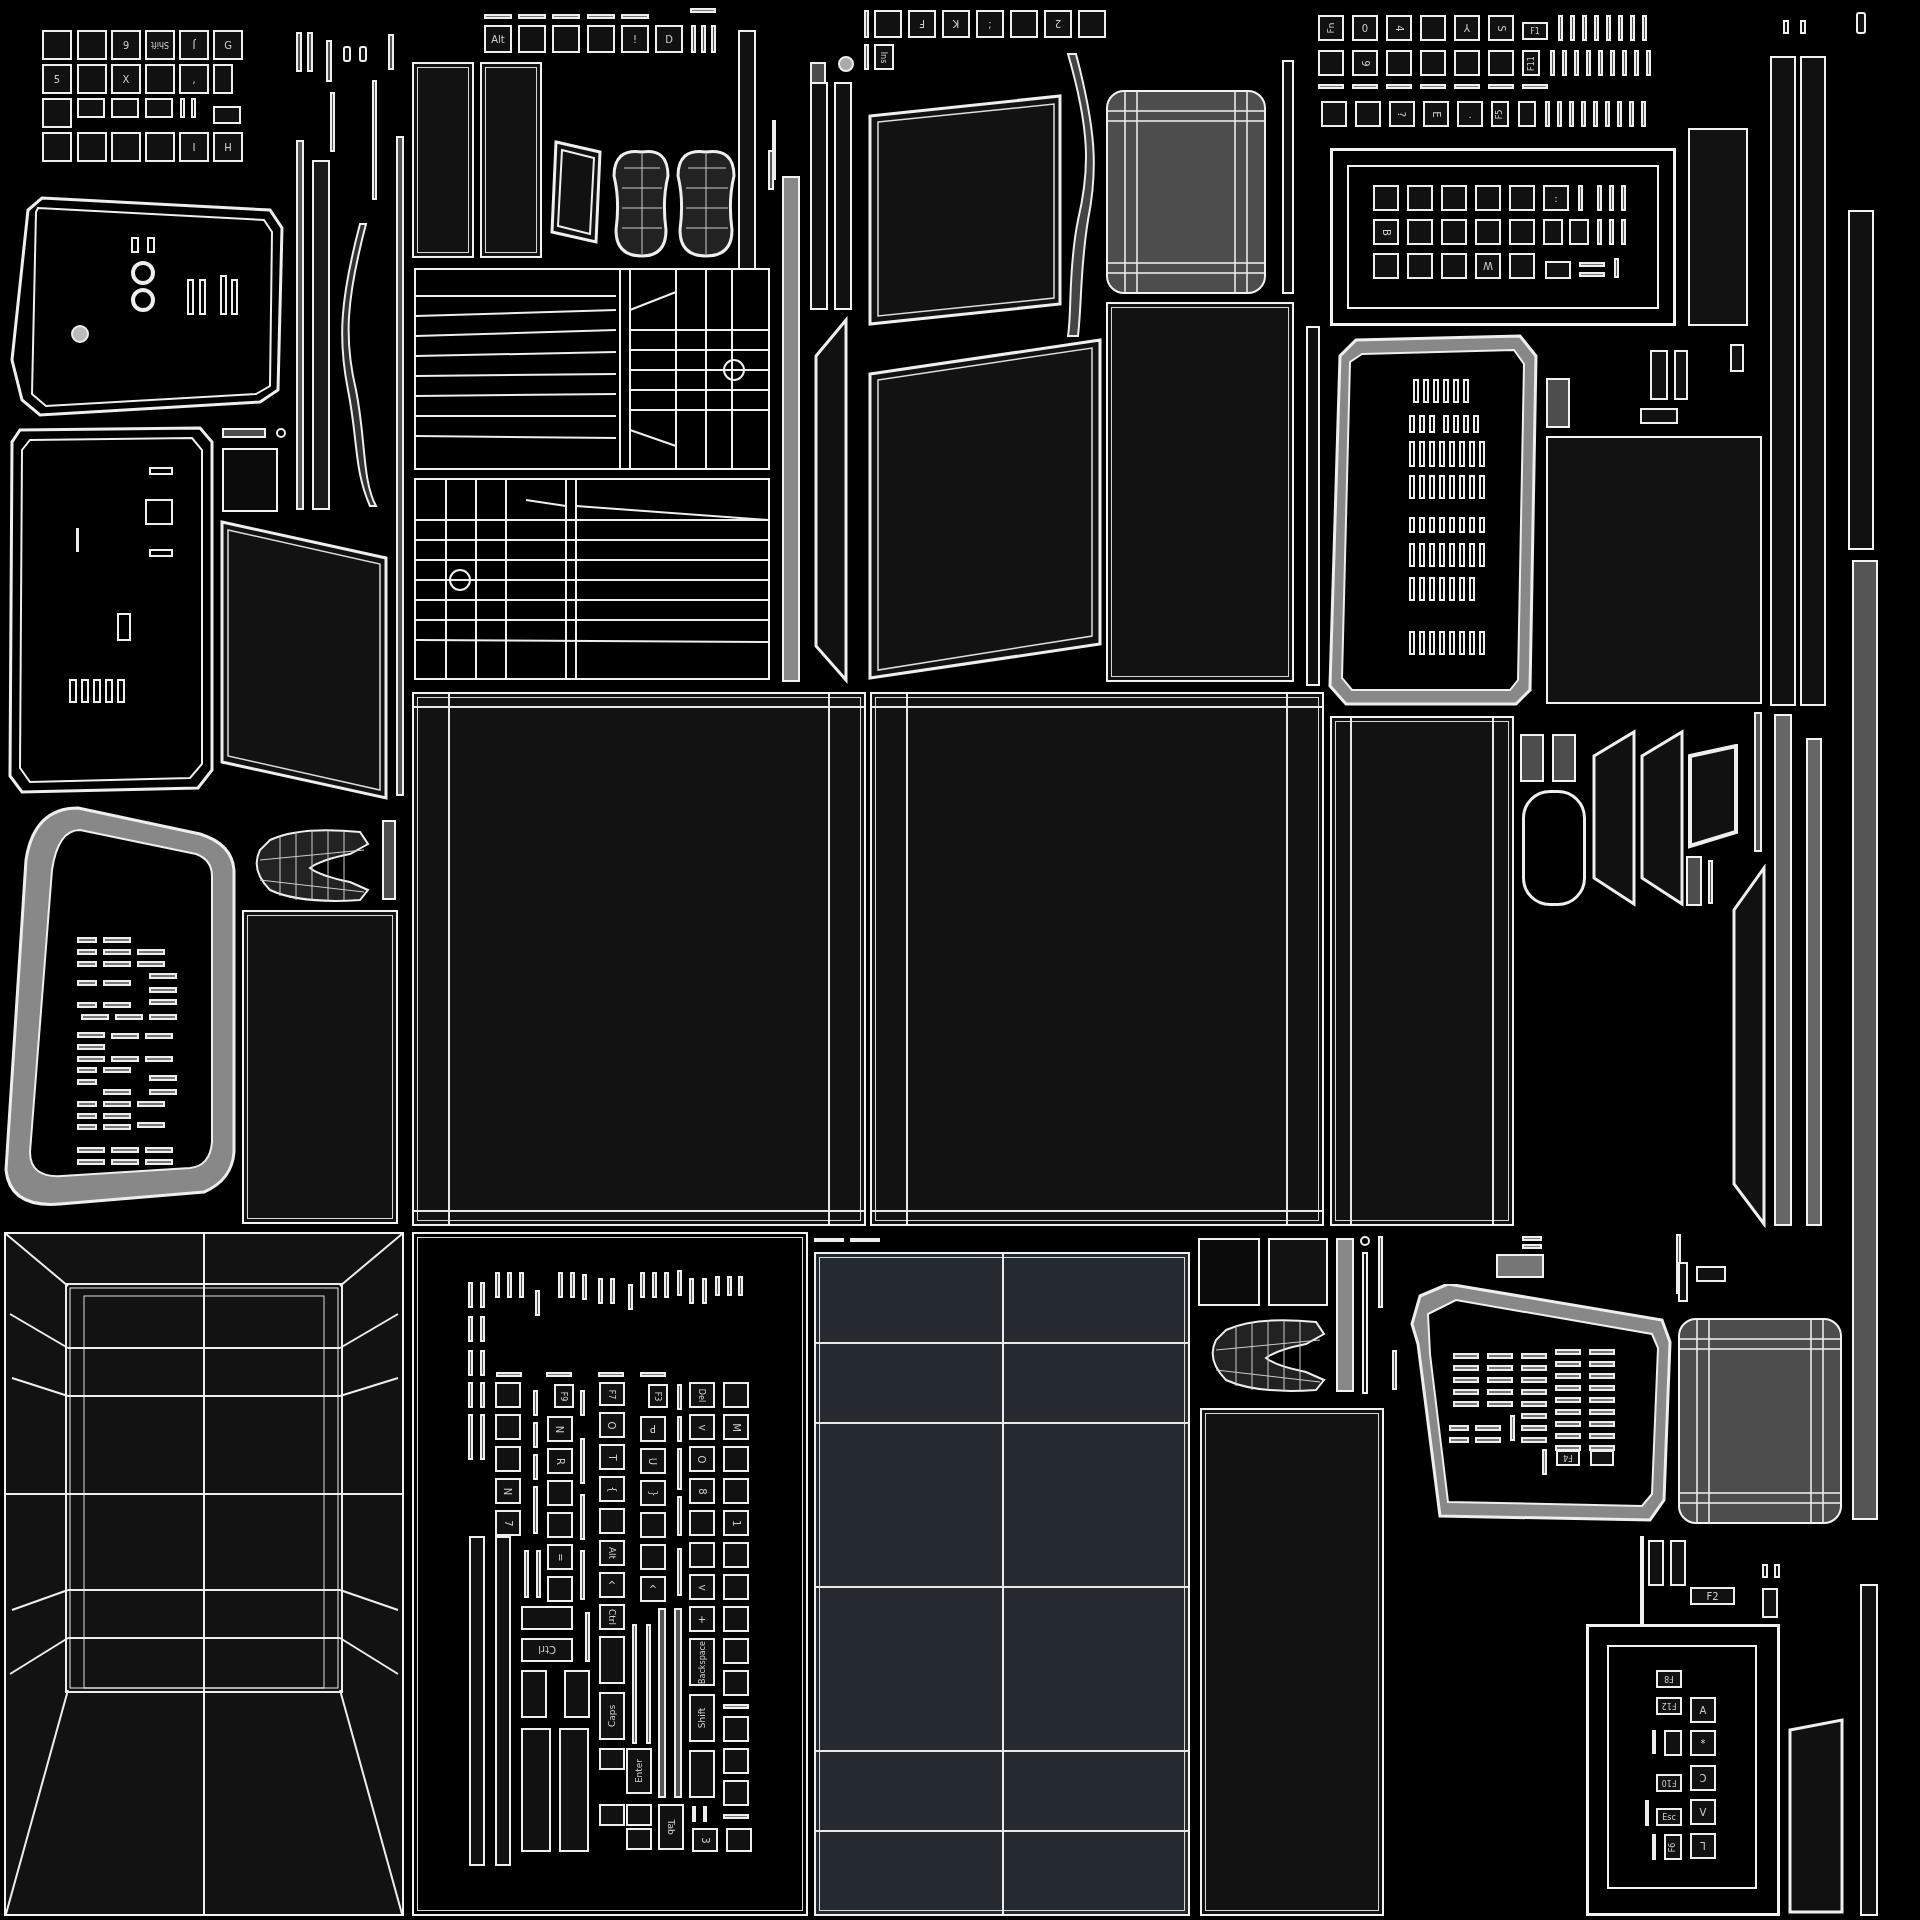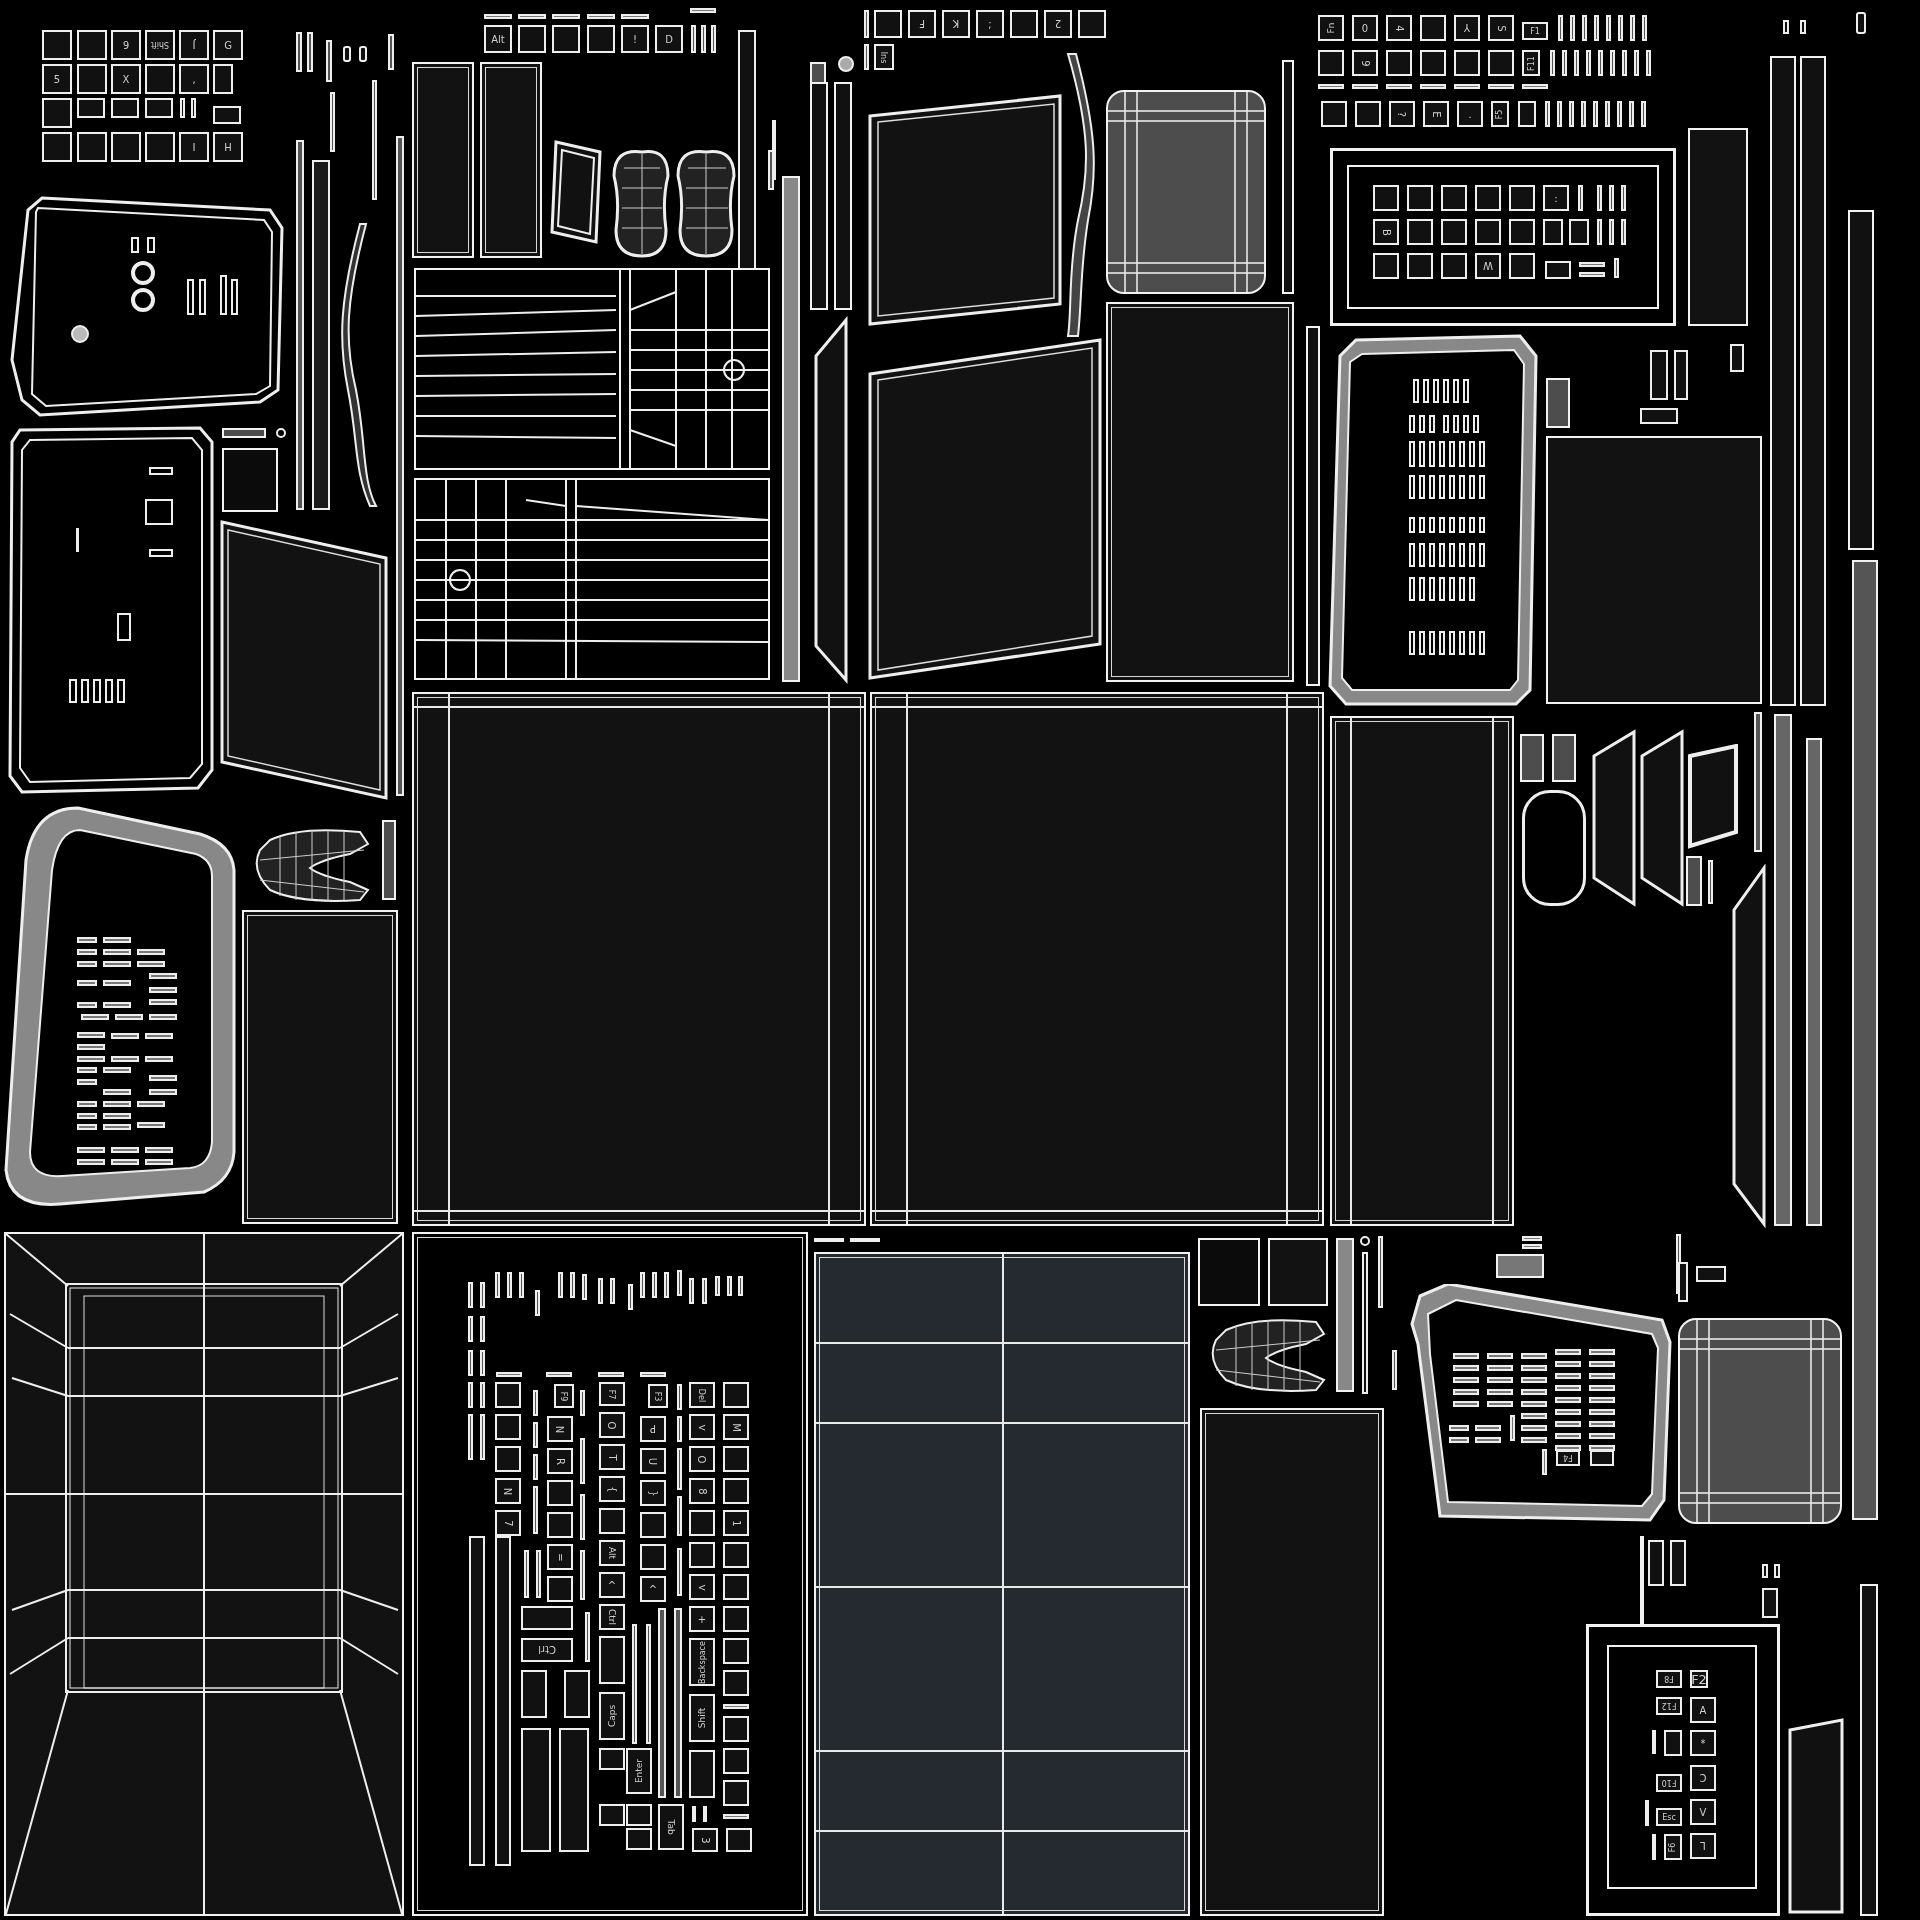--- a/index.html
+++ b/index.html
@@ -897,21 +897,21 @@
   <div class="vbar" style="left:1652px;top:1730px;height:24px;width:4px;"></div>
   <div class="key" style="left:1664px;top:1730px;width:18px;height:26px;"></div>
   <div class="key r180" style="left:1656px;top:1774px;width:26px;height:18px;font-size:8px;">F10</div>
   <div class="vbar" style="left:1645px;top:1800px;height:26px;width:4px;"></div>
   <div class="key" style="left:1656px;top:1808px;width:26px;height:18px;font-size:8px;">Esc</div>
   <div class="vbar" style="left:1652px;top:1834px;height:26px;width:4px;"></div>
   <div class="key r270" style="left:1664px;top:1834px;width:18px;height:26px;font-size:8px;">
       <span>F6</span>
     </div>
 
-  <div class="key" style="left:1690px;top:1670px;width:18px;height:18px;font-size:13px;">F2</div>
+  <div class="key" style="left:1690px;top:1587px;width:45px;height:18px;font-size:10px;">F2</div>
   <div class="key" style="left:1690px;top:1697px;width:26px;height:26px;">A</div>
   <div class="key" style="left:1690px;top:1730px;width:26px;height:26px;">*</div>
   <div class="key r180" style="left:1690px;top:1765px;width:26px;height:26px;">C</div>
   <div class="key" style="left:1690px;top:1799px;width:26px;height:26px;">V</div>
   <div class="key r180" style="left:1690px;top:1833px;width:26px;height:26px;">L</div>
 </div>
 
 <svg style="left:1786px;top:1716px;" width="62" height="200">
   <polygon points="4,14 56,4 56,196 4,196" fill="#111" stroke="#eee" stroke-width="3"></polygon>
 </svg>

